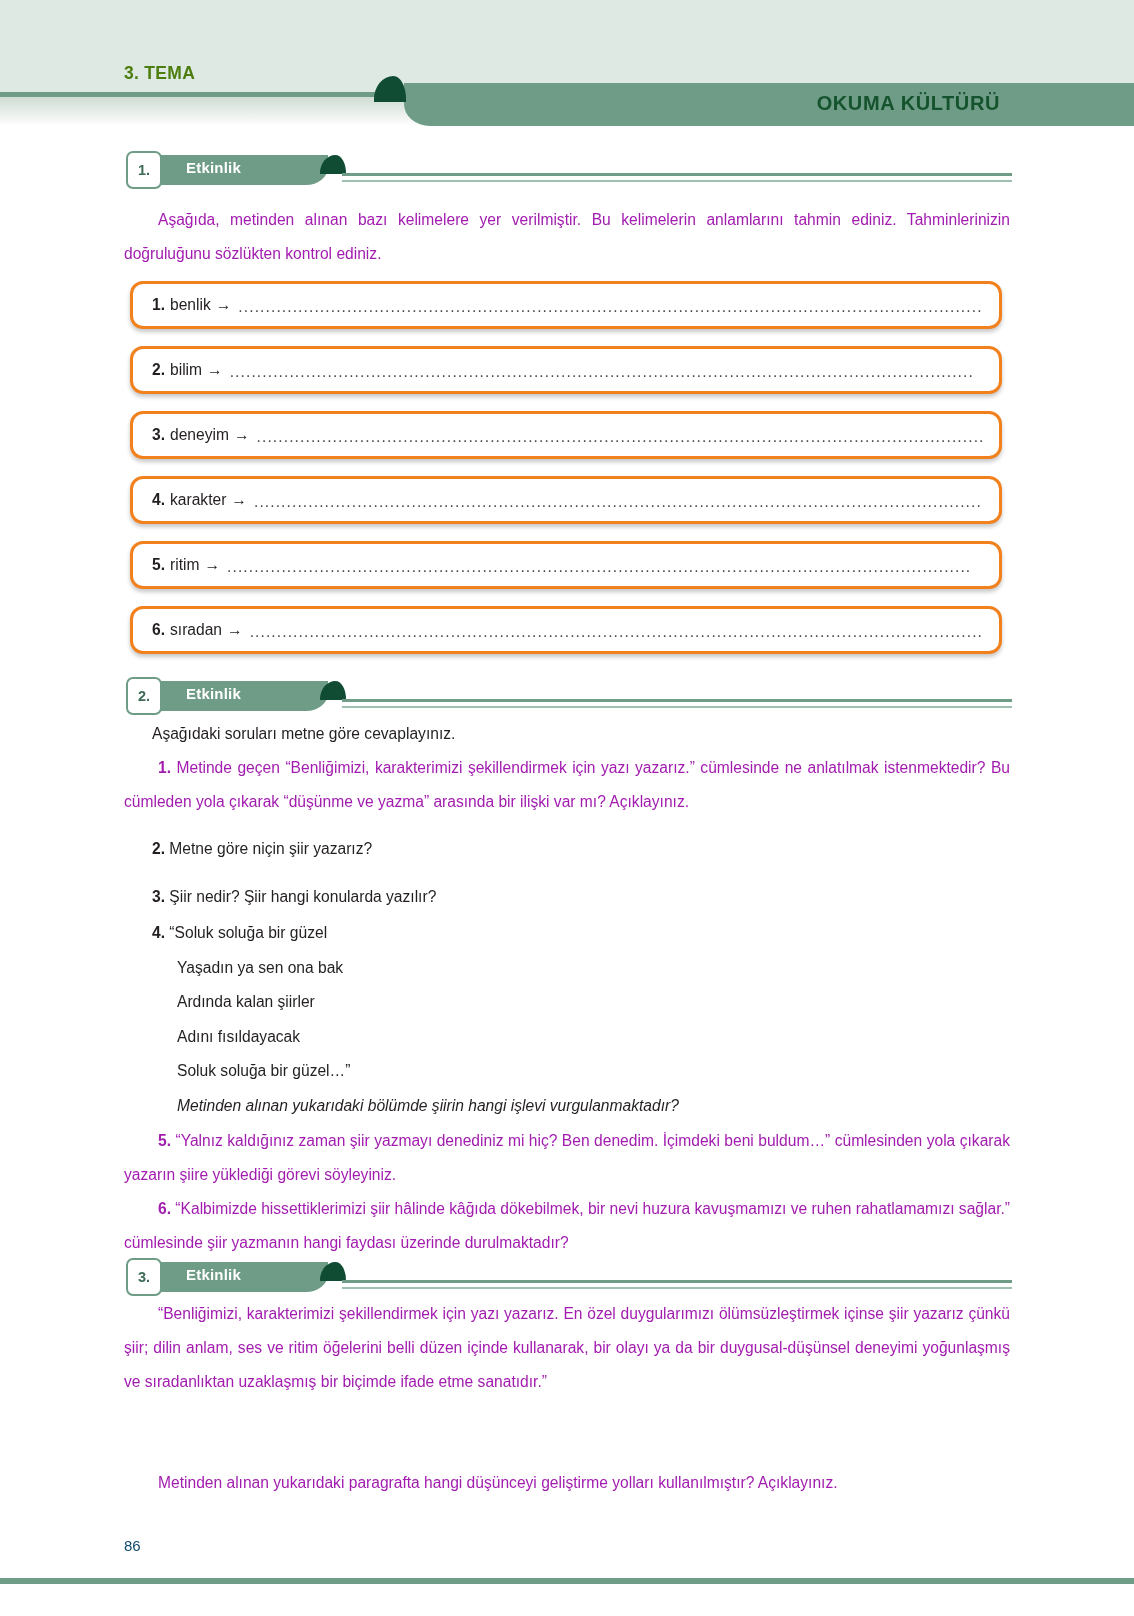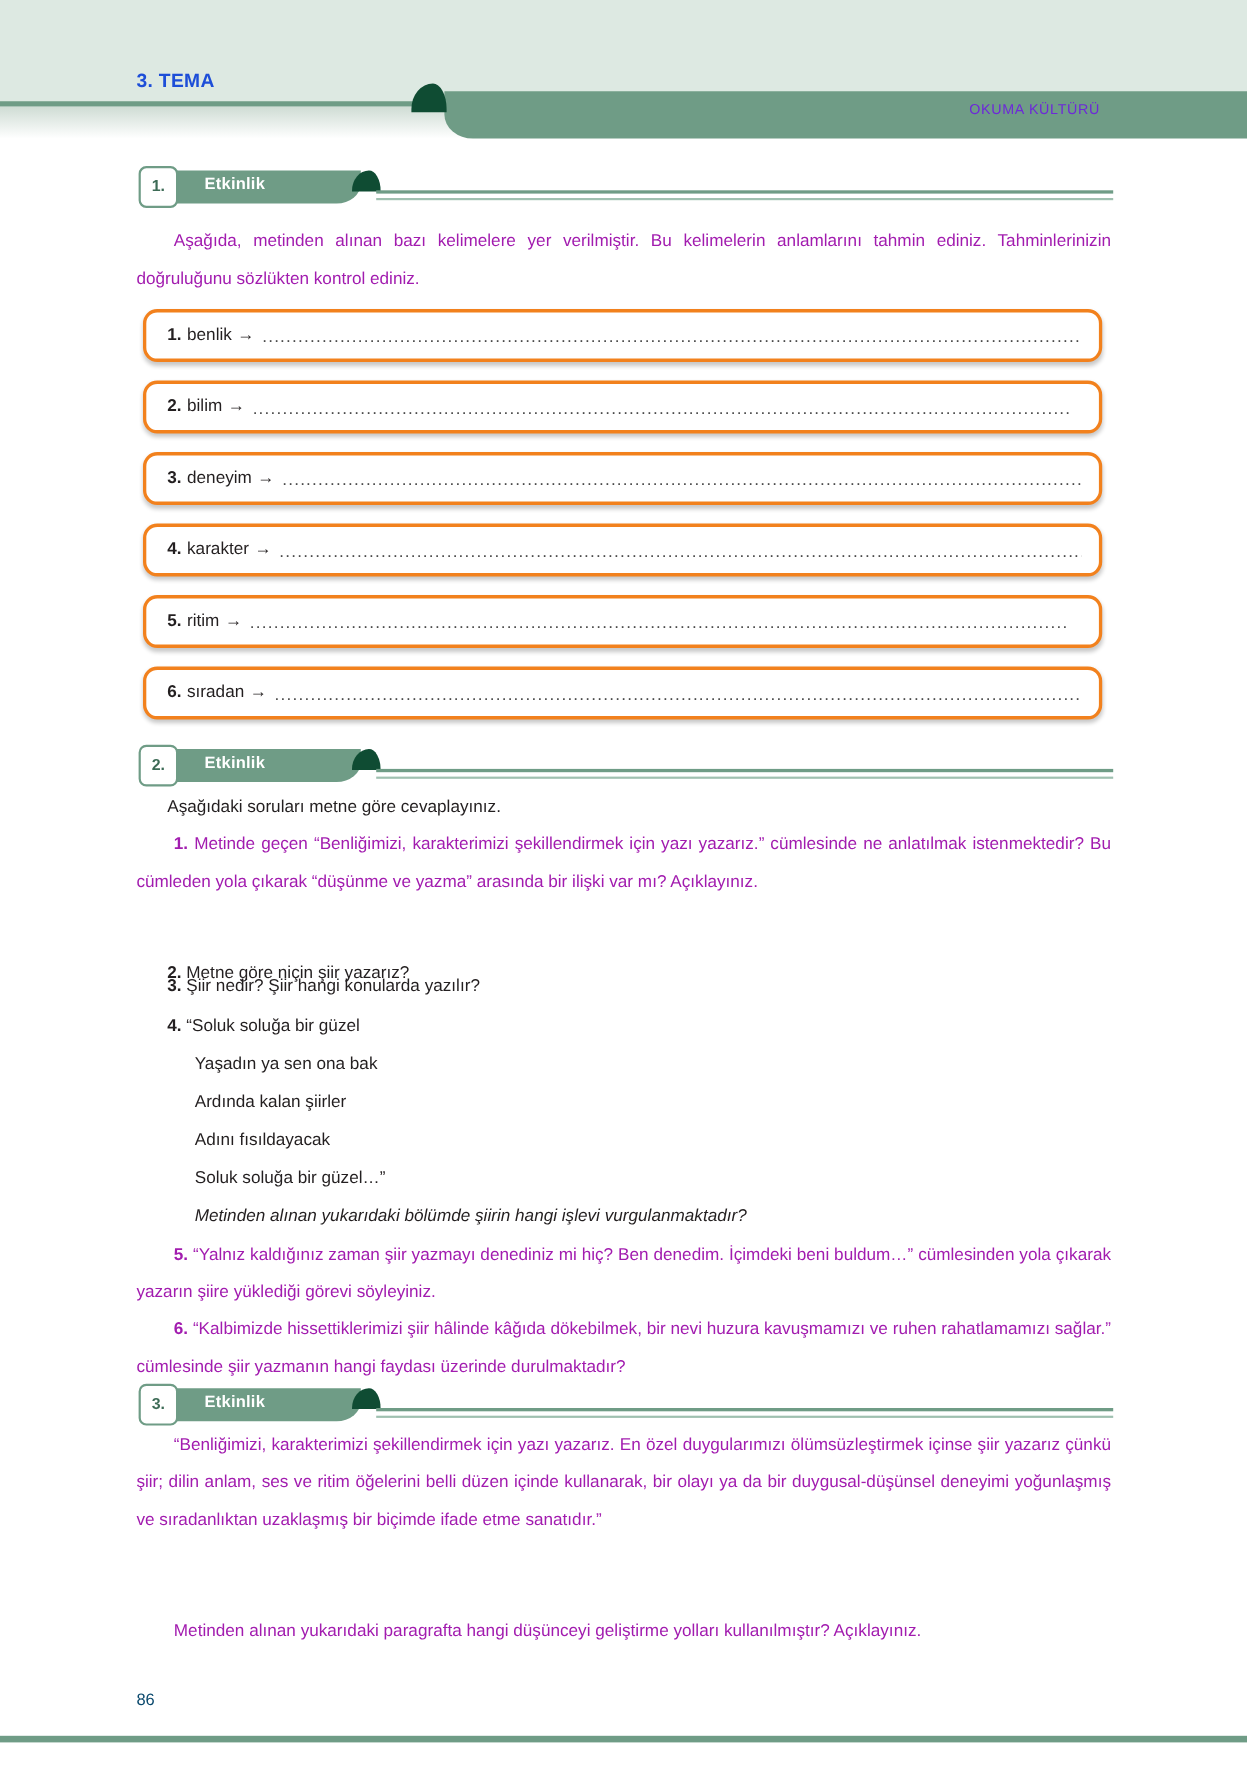--- a/index.html
+++ b/index.html
@@ -44,21 +44,21 @@
     height: 29px;
     background: linear-gradient(to bottom, #cfdcd4 0%, #ffffff 100%);
   }
   .tema-label {
     position: absolute;
     top: 63px;
     left: 124px;
     font-size: 17.5px;
     font-weight: bold;
     letter-spacing: 0.3px;
-    color: #1d4ed8;
+    color: #4d7c0f;
   }
   
   .header-ribbon {
     position: absolute;
     top: 83px;
     left: 404px;
     width: 730px;
     height: 43px;
     background: #6f9c86;
     border-bottom-left-radius: 26px 22px;
@@ -70,24 +70,24 @@
     width: 32px;
     height: 26px;
     background: #0f4c33;
     border-top-left-radius: 22px 26px;
     border-top-right-radius: 14px 26px;
   }
   .header-title {
     position: absolute;
     top: 92px;
     right: 134px;
-    font-size: 13px;
-    font-weight: normal;
+    font-size: 20px;
+    font-weight: bold;
     letter-spacing: 0.6px;
-    color: #6d28d9;
+    color: #14532d;
   }
 
   
   .activity-tab {
     position: absolute;
     left: 126px;
     width: 886px;
     height: 34px;
   }
   .tab-ribbon {
@@ -315,21 +315,21 @@
   <div class="tab-label">Etkinlik</div>
 </div>
 
 <div class="qline" style="top:717px; left:152px;">Aşağıdaki soruları metne göre cevaplayınız.</div>
 
 <div class="para" style="top:751px;">
   <span class="ind"></span><b>1.</b>
   <span>Metinde geçen “Benliğimizi, karakterimizi şekillendirmek için yazı yazarız.” cümlesinde ne anlatılmak istenmektedir? Bu cümleden yola çıkarak “düşünme ve yazma” arasında bir ilişki var mı? Açıklayınız.</span>
 </div>
 
-<div class="qline" style="top:868px; left:152px;">
+<div class="qline" style="top:832px; left:152px;">
   <b>2.</b>
   <span>Metne göre niçin şiir yazarız?</span>
 </div>
 
 <div class="qline" style="top:880px; left:152px;text-align:right;">
   <b>3.</b>
   <span>Şiir nedir? Şiir hangi konularda yazılır?</span>
 </div>
 
 <div class="qline" style="top:916px; left:152px;">

